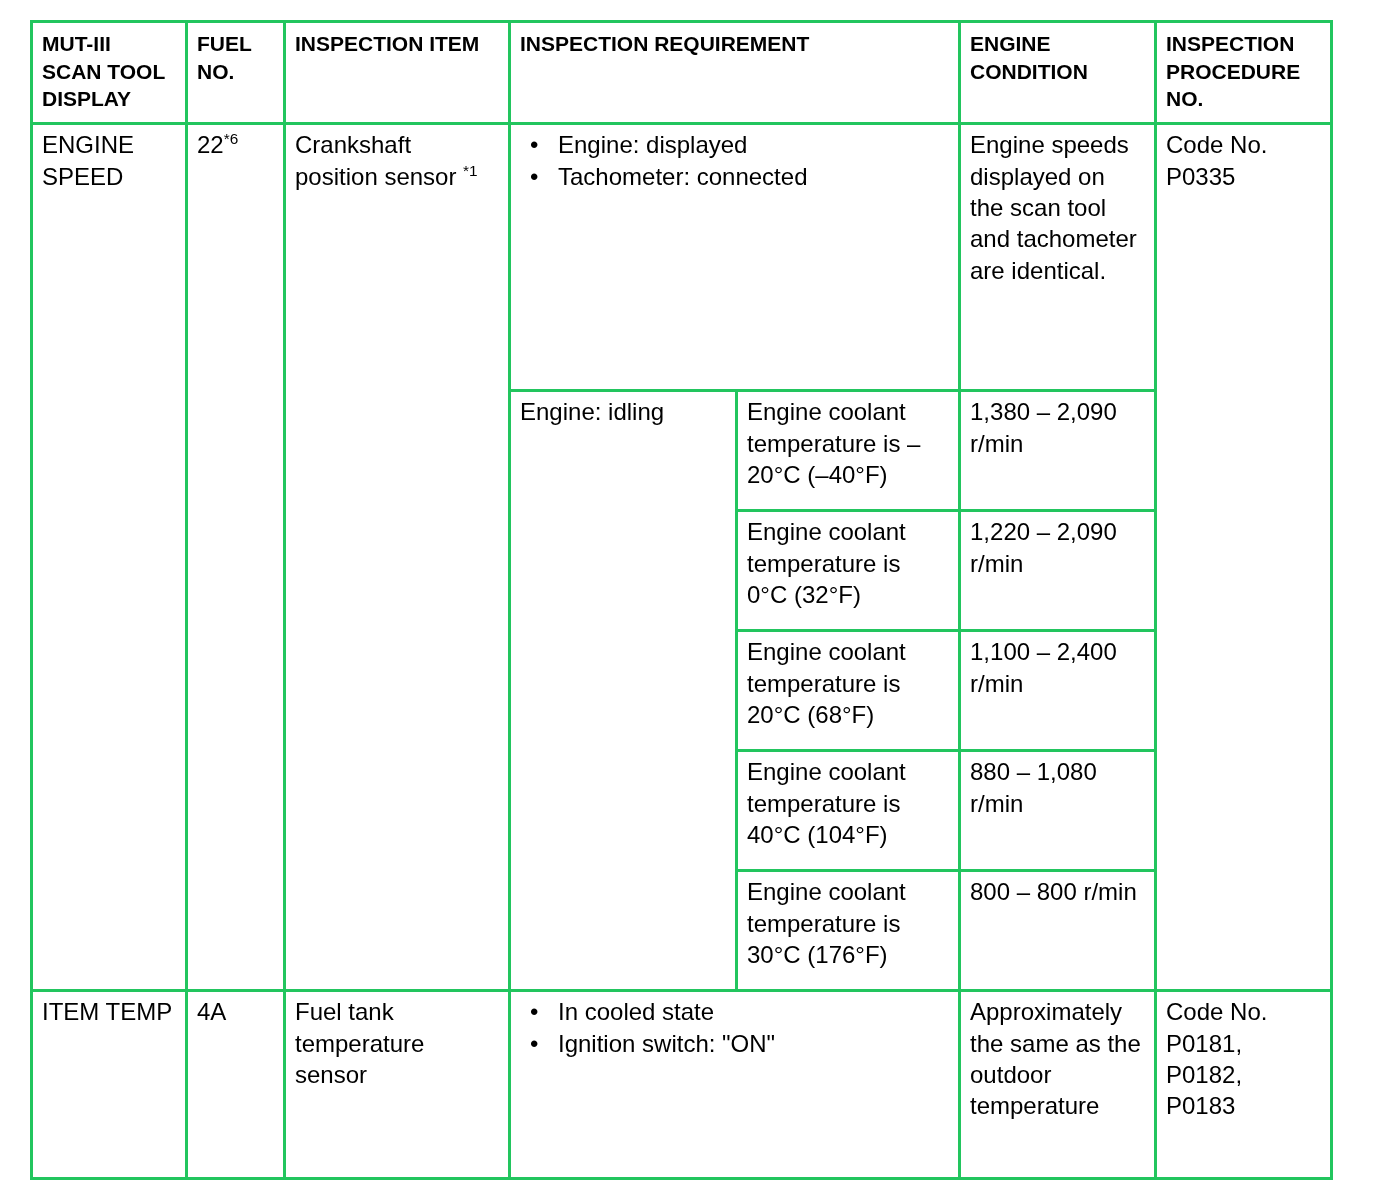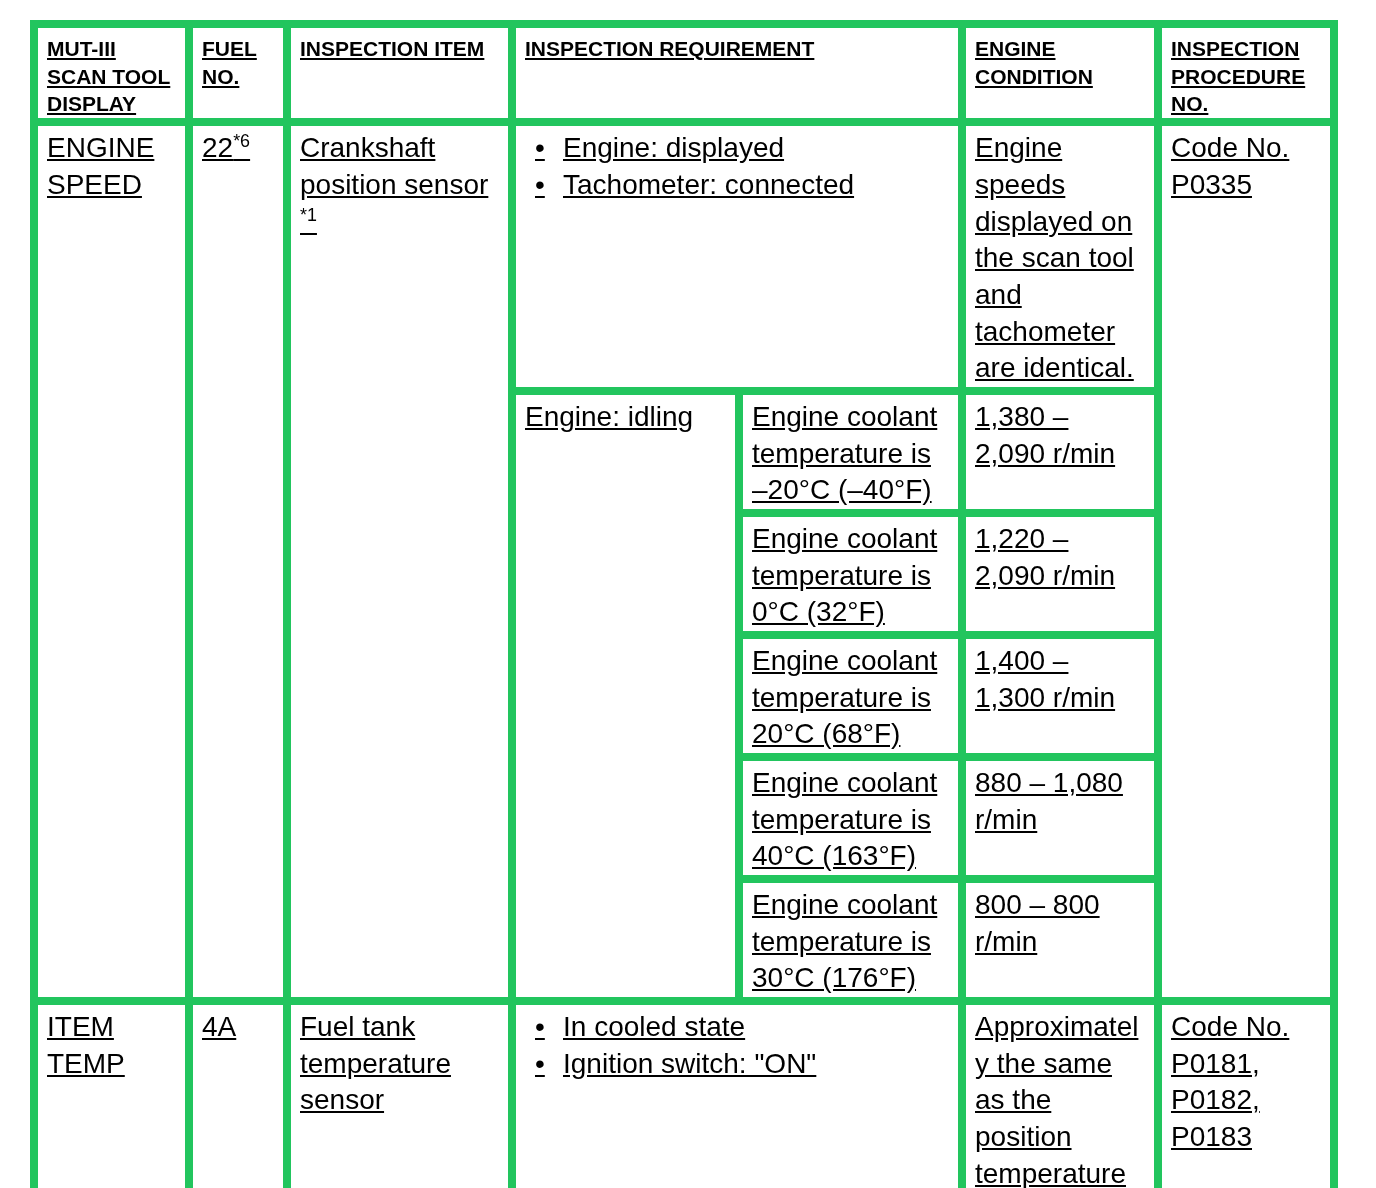--- a/index.html
+++ b/index.html
@@ -18,35 +18,34 @@
   .doc-page {
     padding: 20px 0 0 30px;
   }
   table.spec-table {
     border-collapse: collapse;
     table-layout: fixed;
     width: 1300px;
     border: 3px solid #000000;
   }
   th, td {
-    border: 8px solid #22c55e;
+    border: 3px solid #22c55e;
     vertical-align: top;
     text-align: left;
-    padding: 4px 12px 0 9px;
+    padding: 4px 12px 9px 9px;
     overflow-wrap: break-word;
-    text-decoration: underline;
   }
   th {
     font-size: 21px;
     line-height: 1.32;
     font-weight: bold;
     padding-top: 7px;
   }
   td {
-    font-size: 28px;
+    font-size: 24px;
     line-height: 1.31;
     font-weight: normal;
   }
   sup {
     font-size: 0.64em;
     vertical-align: super;
     line-height: 0;
   }
   tr.h-header  { height: 88px; }
   tr.h-crank   { height: 267px; }
@@ -145,26 +144,26 @@
         </td>
         <td>
           <span>1,220 – 2,090 r/min</span>
         </td>
       </tr>
       <tr class="h-idle">
         <td>
           <span>Engine coolant temperature is 20°C (68°F)</span>
         </td>
         <td>
-          <span>1,400 – 1,300 r/min</span>
-        </td>
-      </tr>
-      <tr class="h-idle">
-        <td>
-          <span>Engine coolant temperature is 40°C (163°F)</span>
+          <span>1,100 – 2,400 r/min</span>
+        </td>
+      </tr>
+      <tr class="h-idle">
+        <td>
+          <span>Engine coolant temperature is 40°C (104°F)</span>
         </td>
         <td>
           <span>880 – 1,080 r/min</span>
         </td>
       </tr>
       <tr class="h-idle">
         <td>
           <span>Engine coolant temperature is 30°C (176°F)</span>
         </td>
         <td>
@@ -188,21 +187,21 @@
               <span class="bullet">•</span>
               <span class="bullet-text">In cooled state</span>
             </li>
             <li>
               <span class="bullet">•</span>
               <span class="bullet-text">Ignition switch: "ON"</span>
             </li>
           </ul>
         </td>
         <td>
-          <span>Approximately the same as the position temperature</span>
+          <span>Approximately the same as the outdoor temperature</span>
         </td>
         <td>
           <span>Code No. P0181, P0182, P0183</span>
         </td>
       </tr>
     </tbody>
   </table>
 </div>
 
 </body></html>

